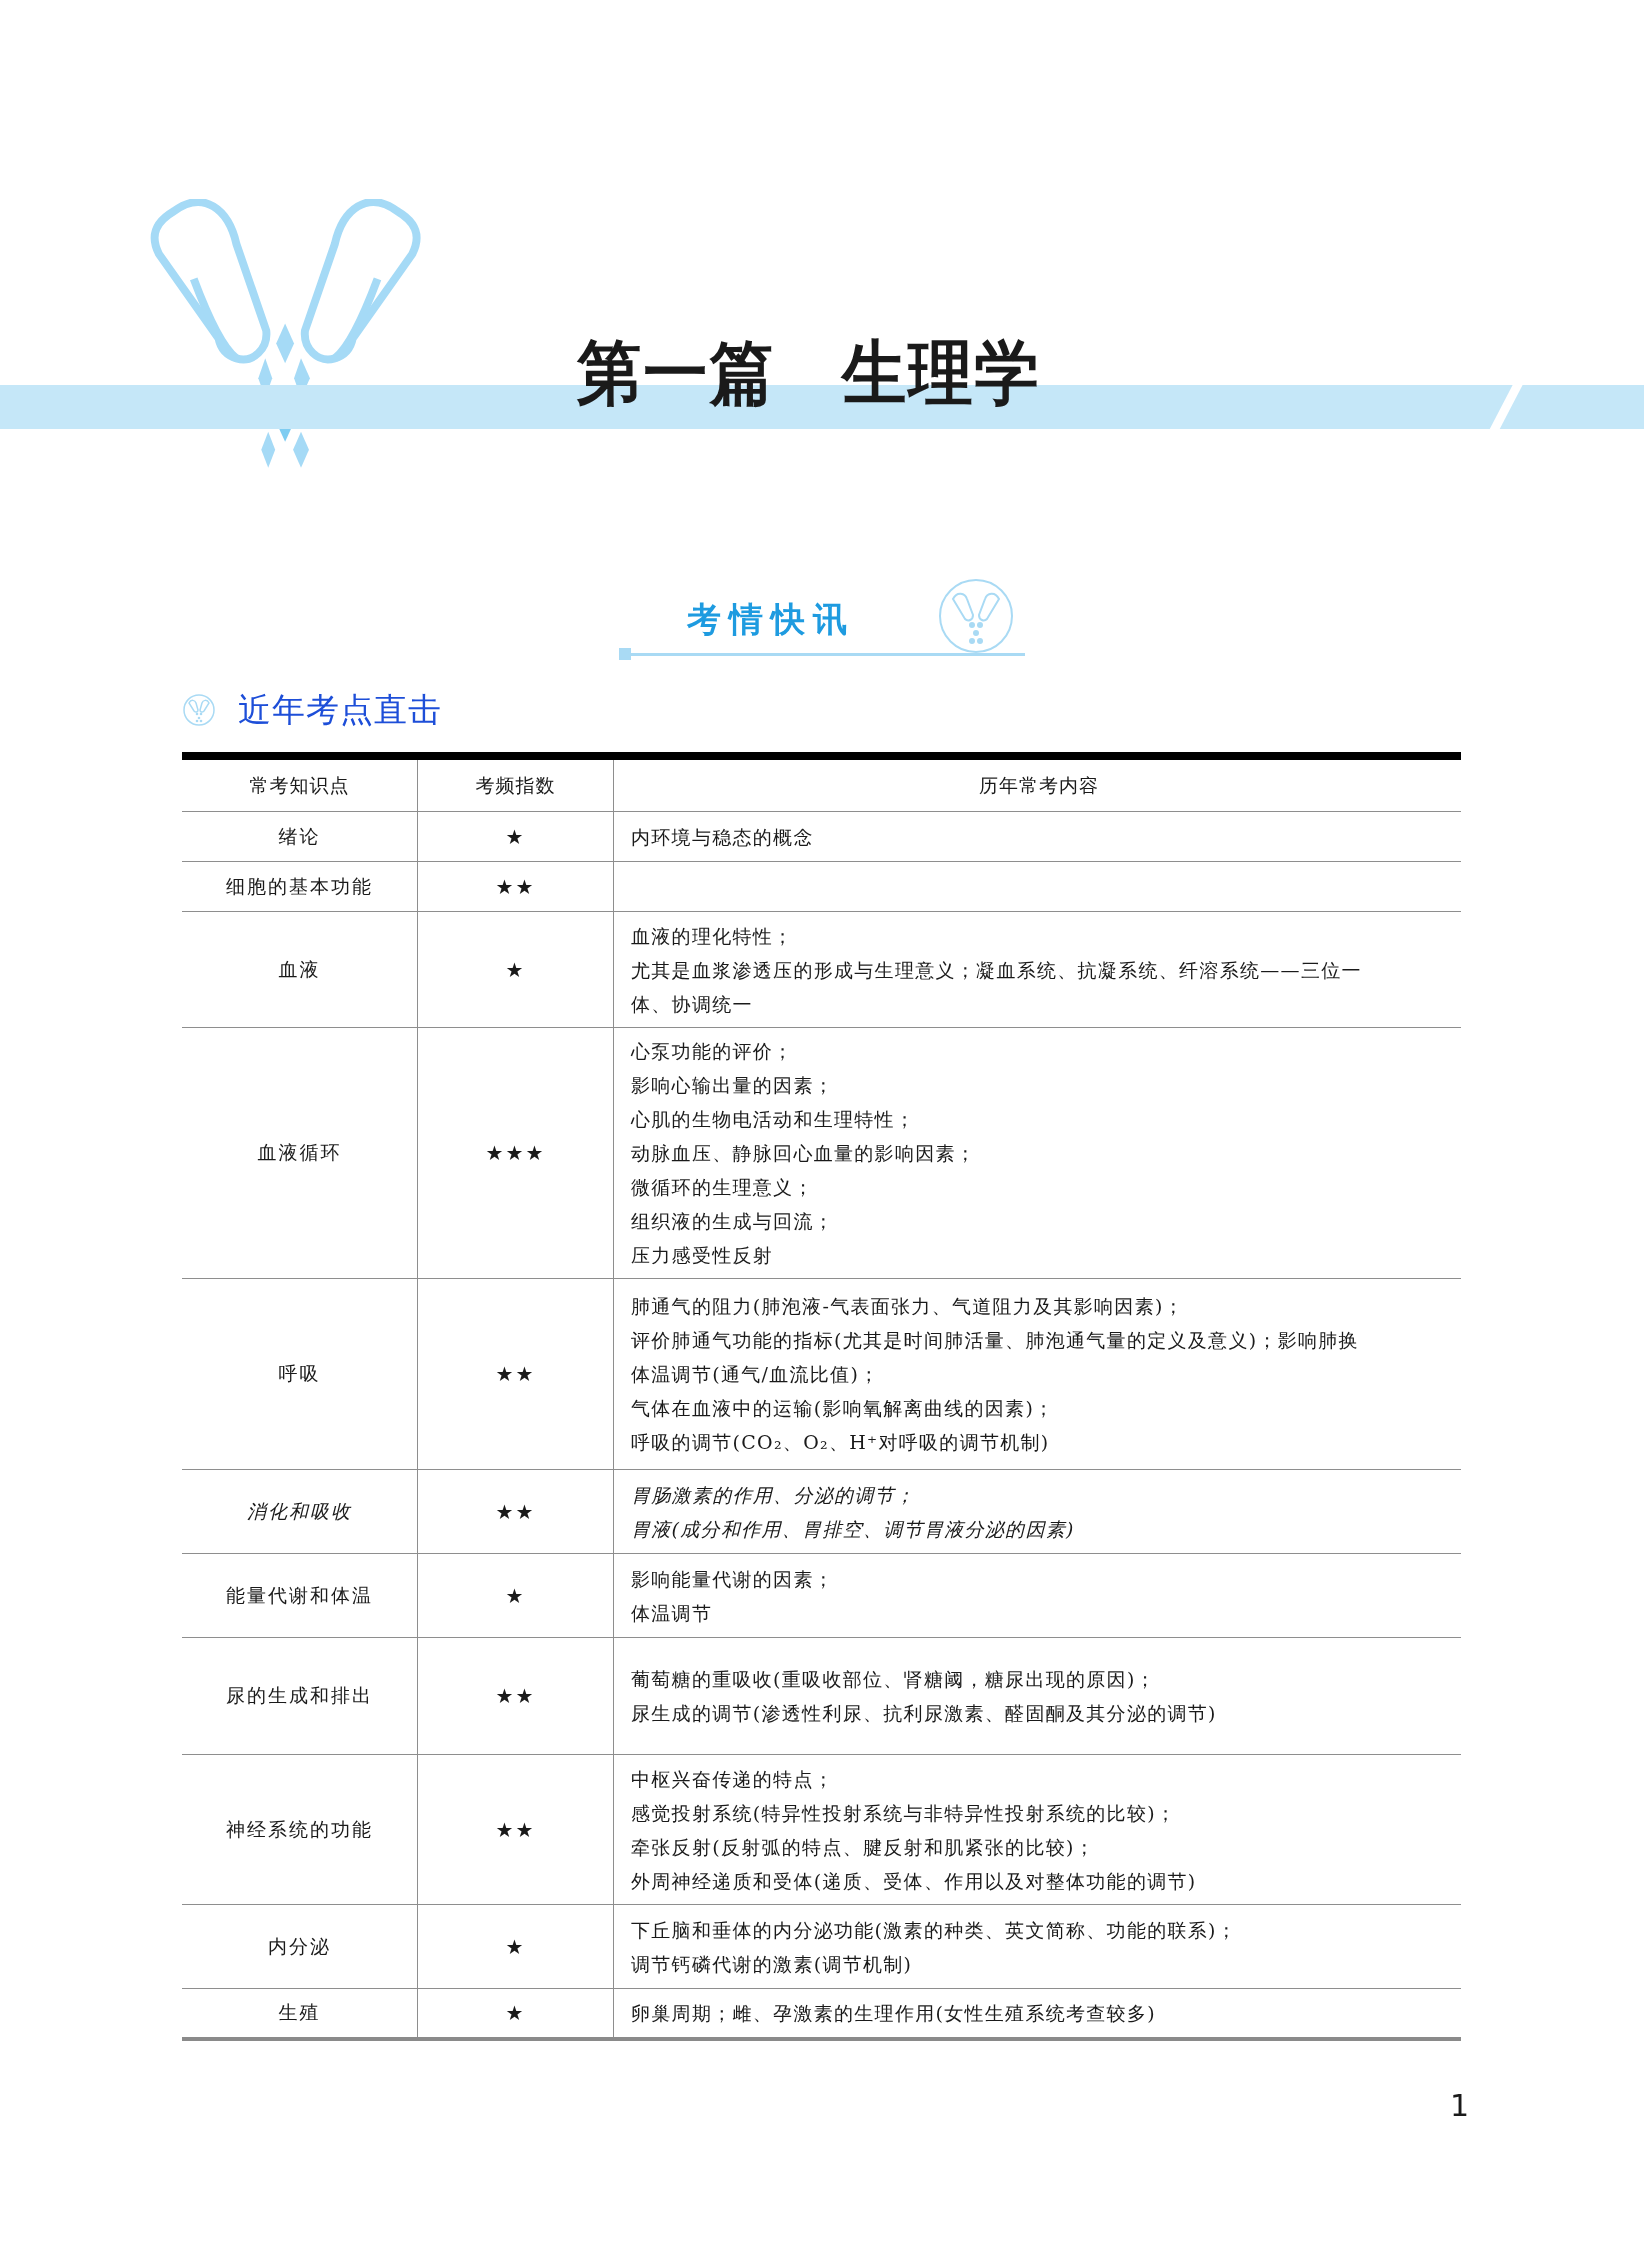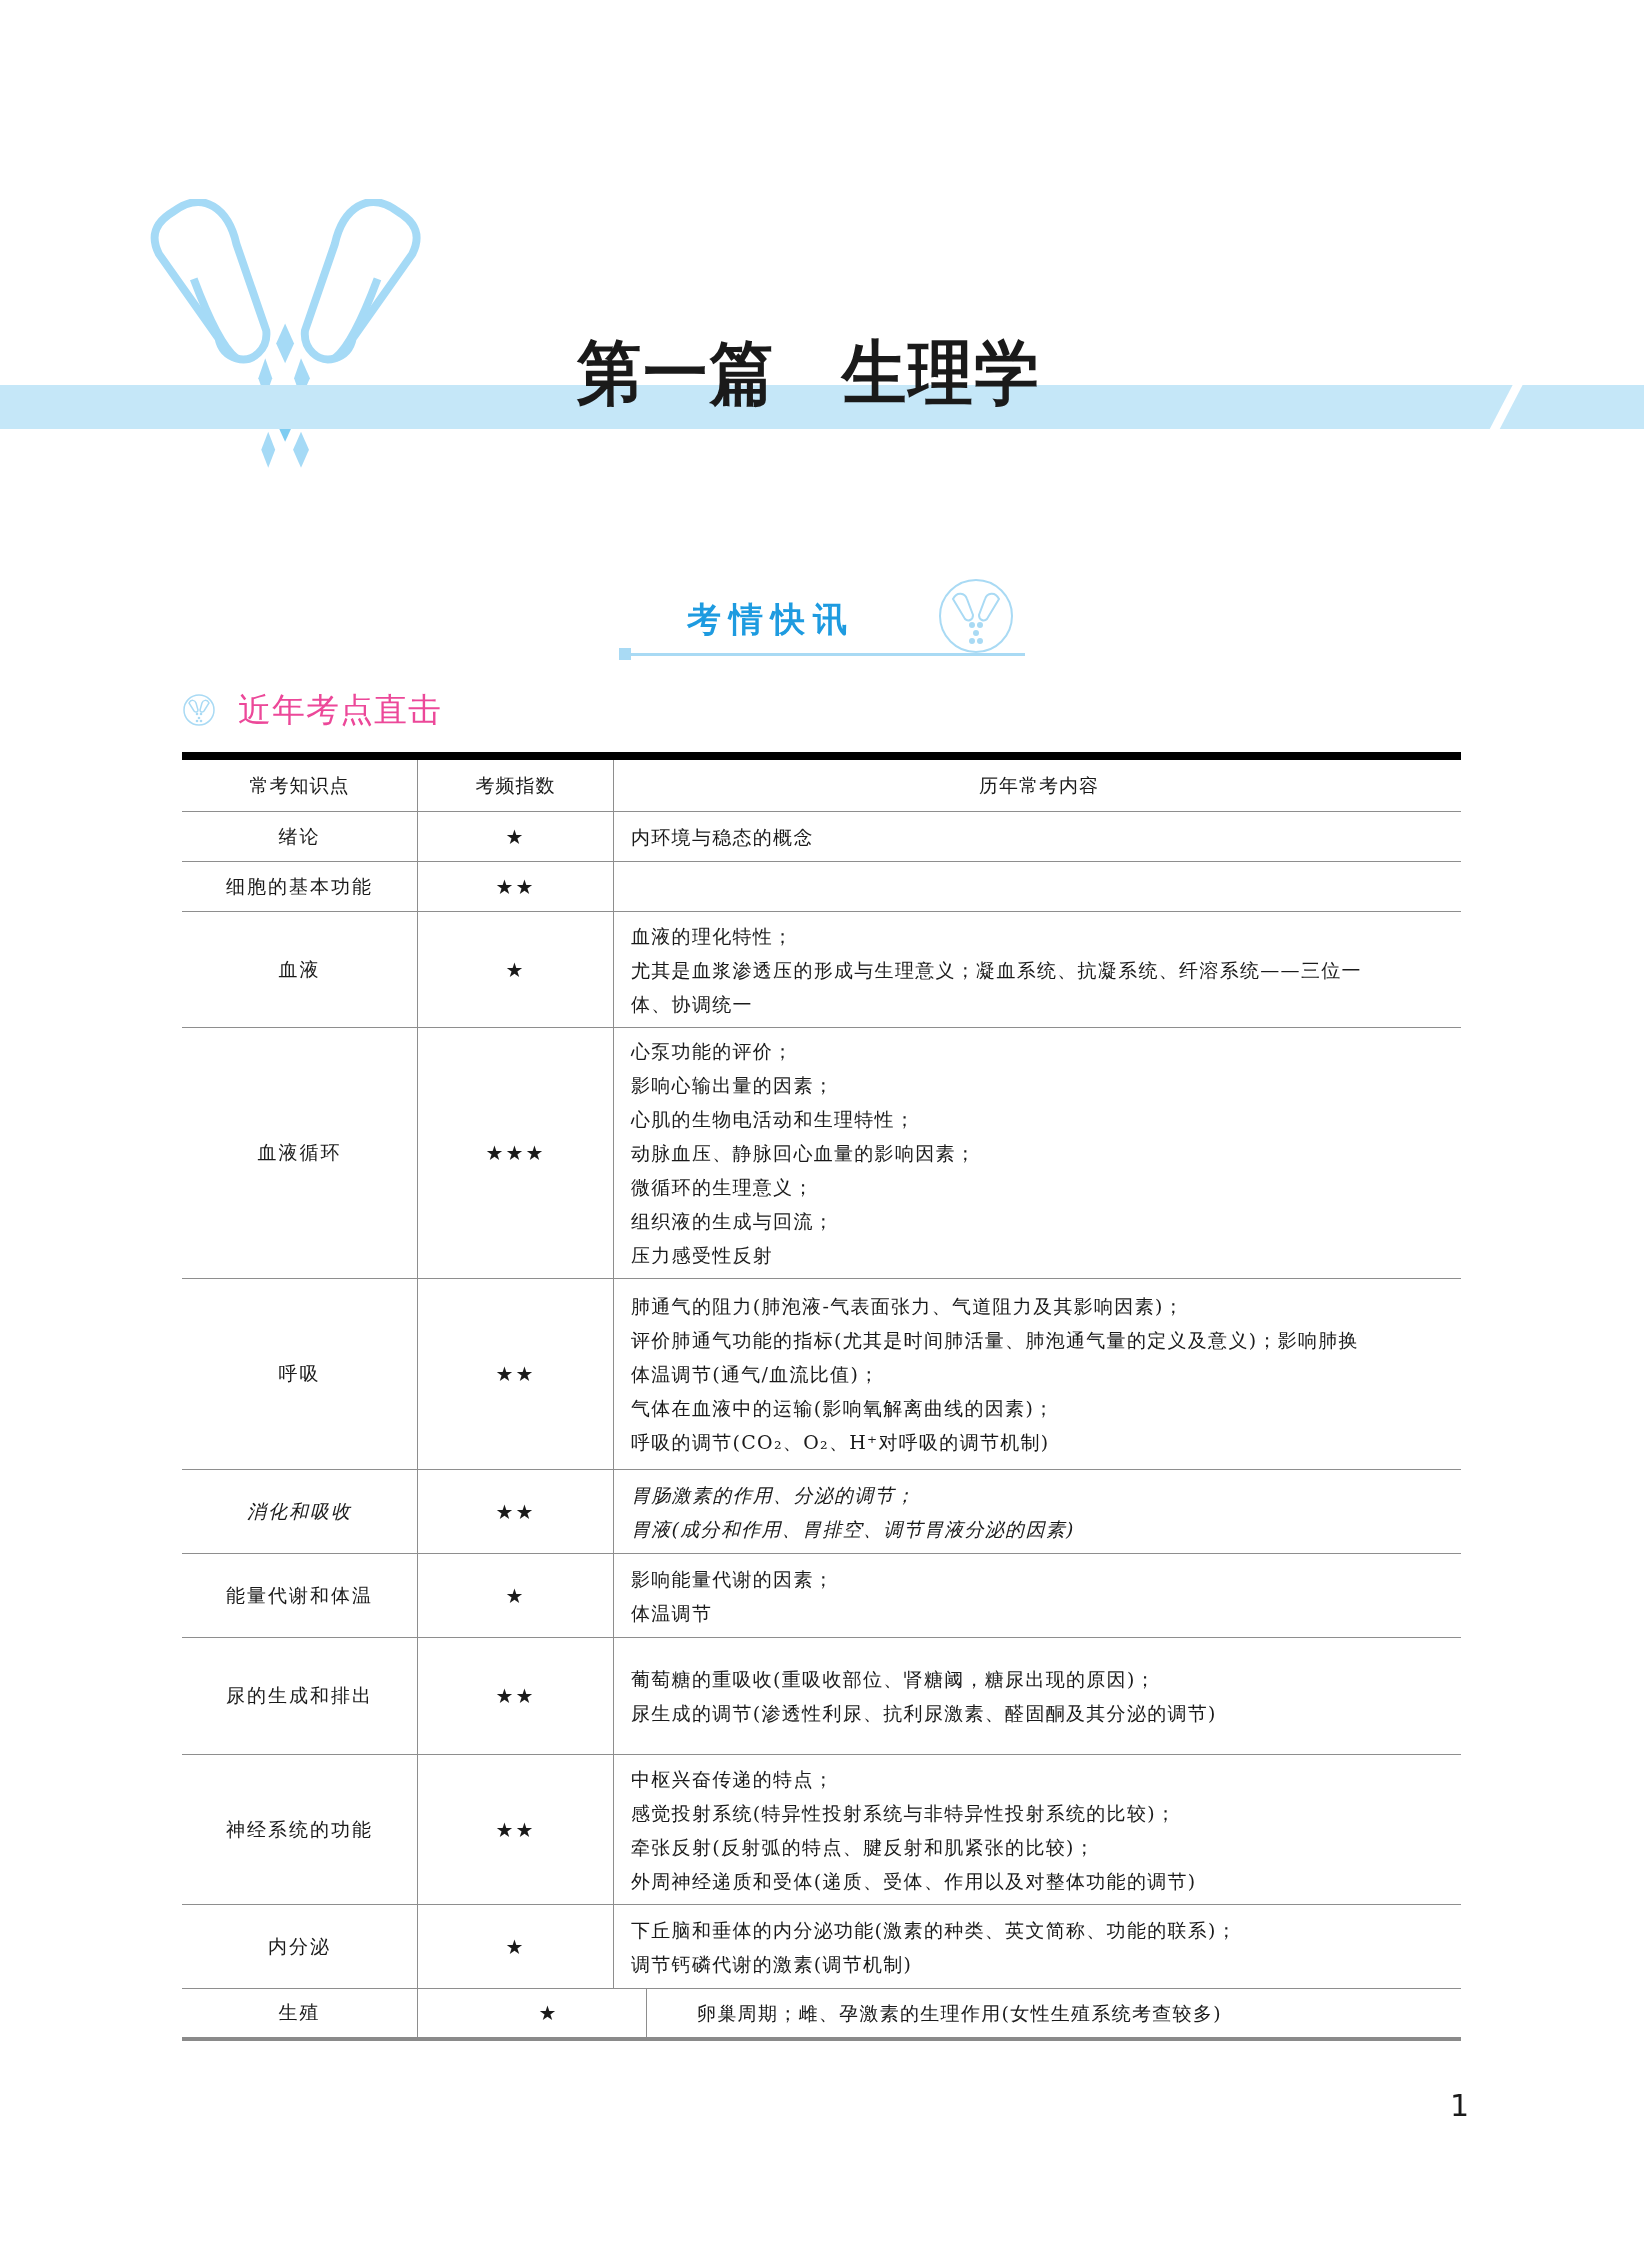--- a/index.html
+++ b/index.html
@@ -13,26 +13,26 @@
                 letter-spacing: 2px; color: #1a1a1a; white-space: pre; line-height: 90px;
                 transform: scaleX(0.92); transform-origin: left center; }
   .section-title { position: absolute; left: 687px; top: 589px; font-family: "DejaVu Sans", sans-serif;
                    font-weight: bold; font-size: 34px; color: #1e9be0; letter-spacing: 8px; line-height: 60px; }
   .section-icon { position: absolute; left: 937px; top: 577px; width: 78px; height: 78px; }
   .section-rule { position: absolute; left: 625px; top: 653px; width: 400px; height: 3px; background: #a9daf4; }
   .section-rule-sq { position: absolute; left: 619px; top: 648px; width: 12px; height: 12px; background: #a9daf4; }
 
   .sub-heading { position: absolute; left: 182px; top: 685px; height: 50px; display: flex; align-items: center; }
   .sub-icon { width: 34px; height: 34px; margin-right: 22px; }
-  .sub-text { font-family: "DejaVu Sans", sans-serif; font-size: 33px; color: #ec4899; letter-spacing: 1px; }
+  .sub-text { font-family: "DejaVu Sans", sans-serif; font-size: 33px; color: #1d4ed8; letter-spacing: 1px; }
 
   .table { position: absolute; left: 182px; top: 752px; width: 1279px; border-top: 8px solid #000000;
            border-bottom: 4px solid #8a8a8a; }
   .row { display: flex; border-bottom: 1.5px solid #8e8e8e; box-sizing: border-box; }
-  .row:last-child { border-bottom: none; gap: 33px; }
+  .row:last-child { border-bottom: none; }
   .cell { box-sizing: border-box; display: flex; align-items: center; font-size: 19px; }
   .c1 { width: 236px; justify-content: center; border-right: 1.5px solid #8e8e8e; letter-spacing: 2px; }
   .c2 { width: 196px; justify-content: center; border-right: 1.5px solid #8e8e8e; font-family: "DejaVu Sans", sans-serif; font-size: 20px; letter-spacing: 2px; }
   .c3 { flex: 1; padding: 0 14px 0 17px; flex-direction: column; align-items: flex-start; justify-content: center; }
   .c3 .line { line-height: 34px; letter-spacing: 1.3px; white-space: nowrap; }
   .header .cell { font-family: "DejaVu Sans", sans-serif; font-size: 19px; letter-spacing: 1px; }
   .header .c3 { align-items: center; }
 
   .page-number { position: absolute; left: 1450px; top: 2088px; font-family: "DejaVu Sans", sans-serif;
                  font-size: 30px; color: #1a1a1a; }

